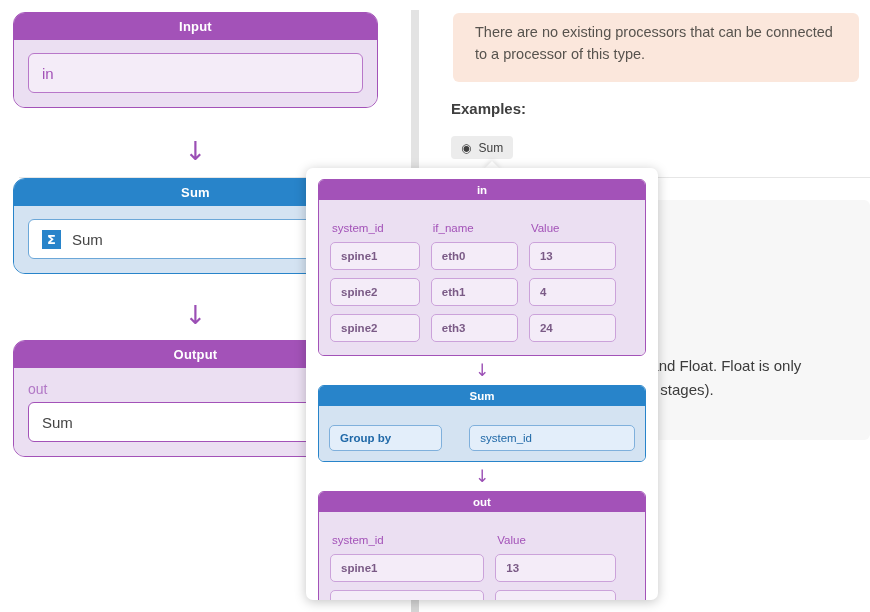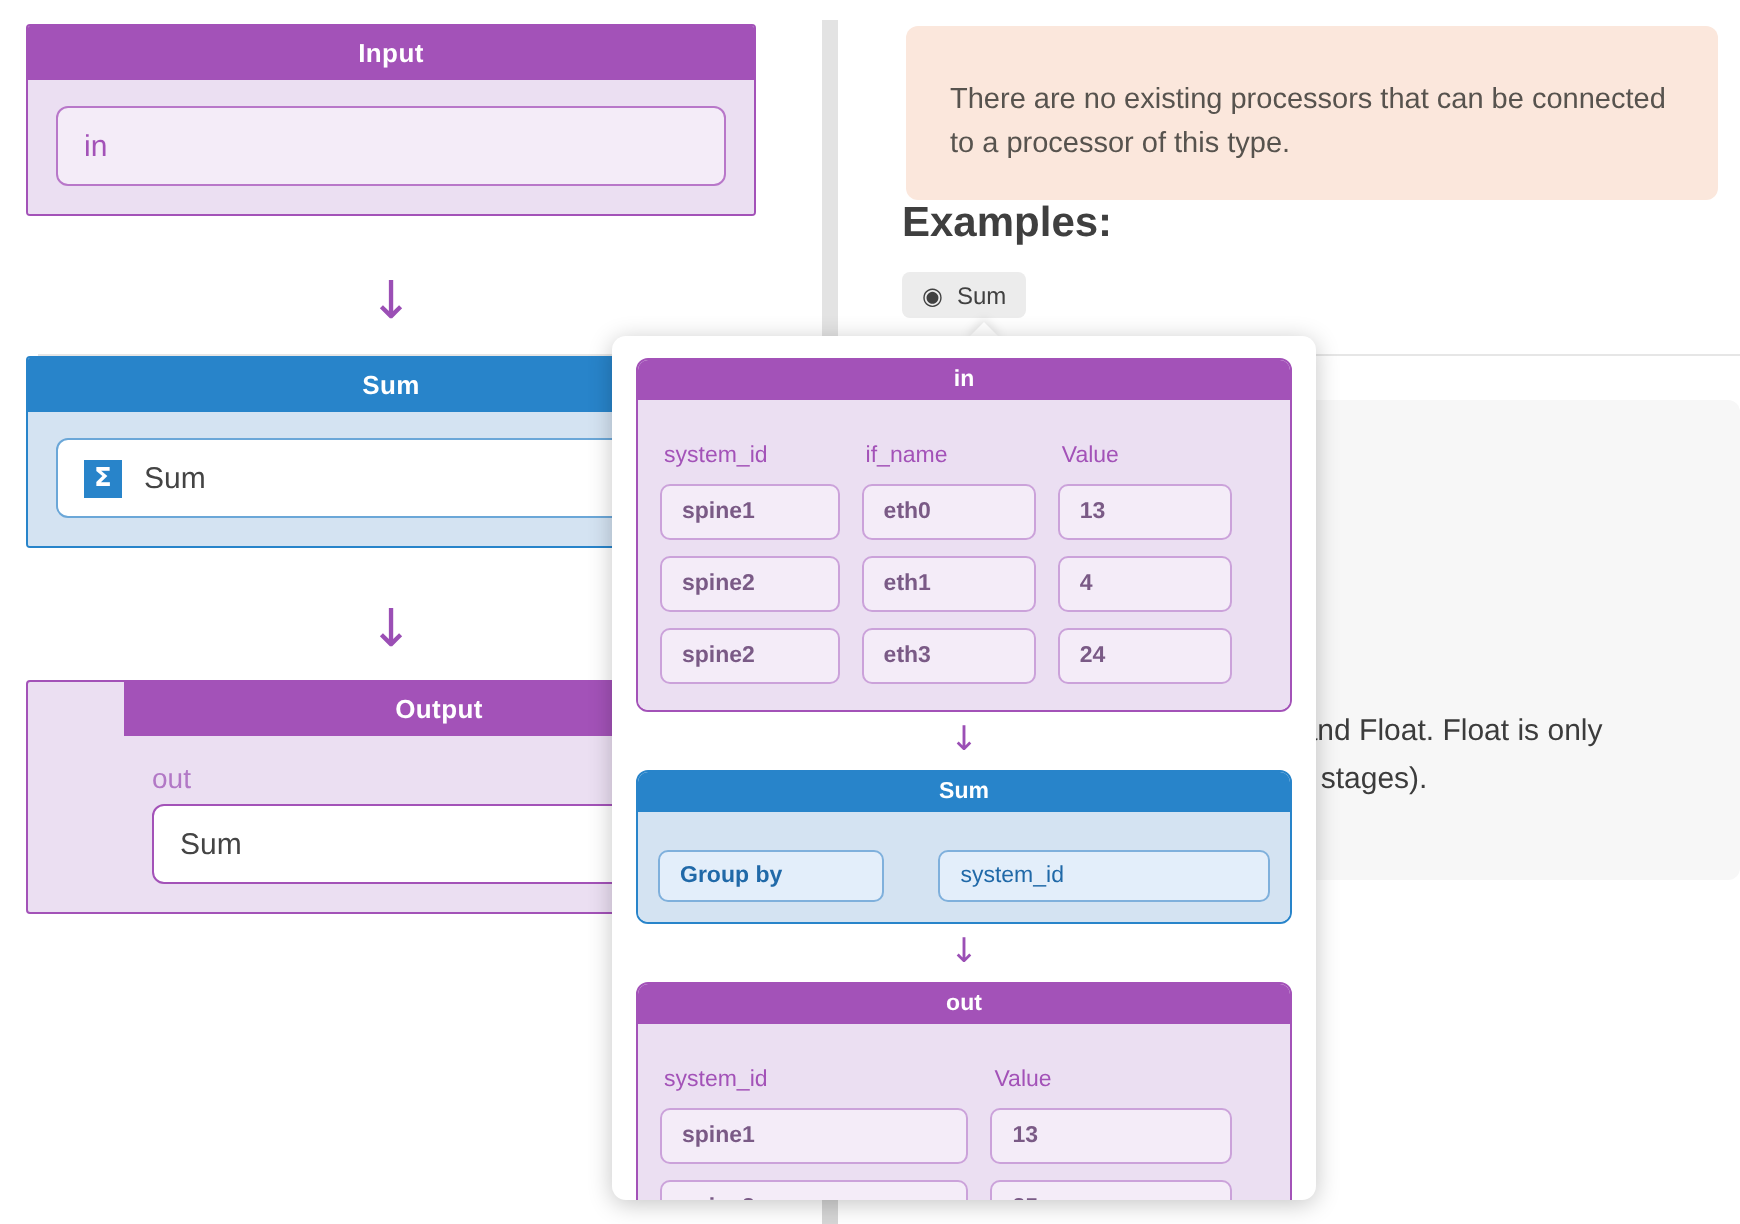--- a/index.html
+++ b/index.html
@@ -19,21 +19,21 @@
   
   #left-pipeline {
     position: absolute;
     left: 0; top: 0;
     width: 400px;
     height: 612px;
     overflow: hidden;
   }
 
   .card {
-    border-radius: 2px;
+    border-radius: 12px;
     overflow: hidden;
     box-sizing: border-box;
   }
   .card-header {
     height: 27px;
     line-height: 27px;
     text-align: center;
     font-size: 13px;
     font-weight: bold;
     color: #ffffff;
@@ -127,30 +127,30 @@
     overflow: hidden;
   }
 
   #warn-banner {
     position: absolute;
     left: 20px; top: 13px;
     width: 406px;
     box-sizing: border-box;
     background: #fbe7dc;
     border-radius: 6px;
-    padding: 26px 22px 16px 22px;
+    padding: 8px 22px 16px 22px;
     font-size: 14.5px;
     line-height: 1.55;
     color: #57534e;
   }
 
   #examples-label {
     position: absolute;
     left: 18px; top: 100px;
-    font-size: 21px;
+    font-size: 15px;
     font-weight: bold;
     color: #3f3f3f;
   }
 
   #example-chip {
     position: absolute;
     left: 18px; top: 136px;
     height: 23px;
     display: inline-flex;
     align-items: center;
@@ -294,21 +294,21 @@
     <div class="card-body">
       <div class="field blue-field">
         <span class="sigma-icon">Σ</span>
         <span>Sum</span>
       </div>
     </div>
   </div>
 
   <div class="arrow" style="position:absolute;left:13px;top:302px;width:365px;">↓</div>
 
-  <div class="card purple" style="position:absolute;left:13px;top:340px;width:365px;padding-left:48px;">
+  <div class="card purple" style="position:absolute;left:13px;top:340px;width:365px;">
     <div class="card-header">Output</div>
     <div class="card-body">
       <div class="out-label">out</div>
       <div class="field white-field">Sum</div>
     </div>
   </div>
 
 </div>
 
 <div id="vsplit"></div>

